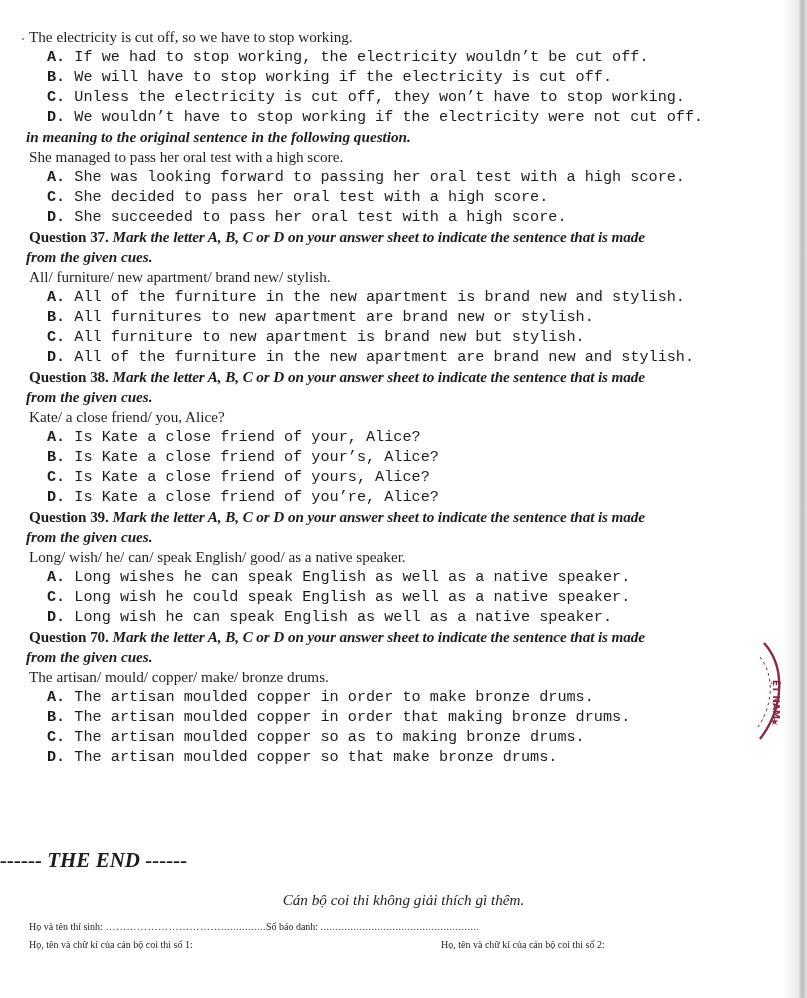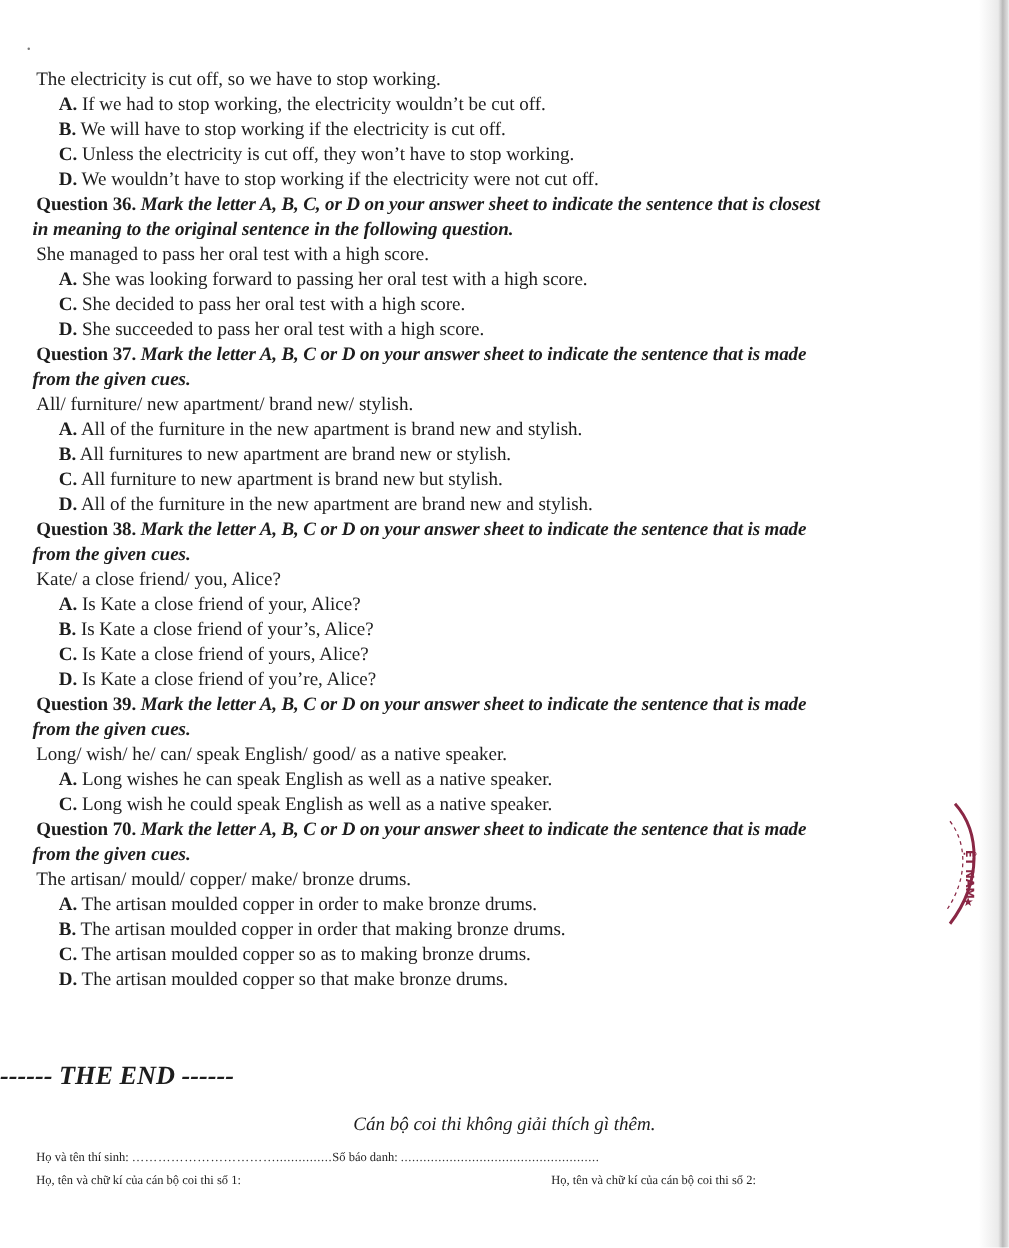--- a/index.html
+++ b/index.html
@@ -19,31 +19,30 @@
     position: absolute;
     top: 0; right: 0;
     width: 24px; height: 998px;
     background: linear-gradient(to right, rgba(255,255,255,0) 0%, rgba(220,220,220,0.6) 65%, #b9b9b9 80%, #e6e6e6 100%);
   }
   .content {
     position: absolute;
     left: 29px;
     top: 27px;
     width: 740px;
-    margin-top: 27px;
   }
   .line {
     font-size: 15.2px;
     line-height: 20px;
     height: 20px;
     white-space: nowrap;
     transform-origin: left center;
   }
   .stem { padding-left: 0; }
-  .opt { padding-left: 18px; }
+  .opt { padding-left: 18px; font-family: Liberation Mono, monospace; }
   .opt .letter { font-weight: bold; }
   .q-head {
     font-weight: bold;
     font-size: 15.2px;
     line-height: 20px;
     white-space: nowrap;
     letter-spacing: -0.1px;
   }
   .q-head .instr { font-style: italic; }
   .q-instr2 {
@@ -108,21 +107,20 @@
 
   <div>
     <div class="line stem">The electricity is cut off, so we have to stop working.</div>
     <div class="line opt"><span class="letter">A.</span><span> If we had to stop working, the electricity wouldn’t be cut off.</span></div>
     <div class="line opt"><span class="letter">B.</span><span> We will have to stop working if the electricity is cut off.</span></div>
     <div class="line opt"><span class="letter">C.</span><span> Unless the electricity is cut off, they won’t have to stop working.</span></div>
     <div class="line opt"><span class="letter">D.</span><span> We wouldn’t have to stop working if the electricity were not cut off.</span></div>
   </div>
 
   <div>
-    <div class="q-head"><span>Question 36.</span><span class="instr"> Mark the letter A, B, C, or D on your answer sheet to indicate the sentence that is closest</span></div>
     <div class="q-instr2">in meaning to the original sentence in the following question.</div>
     <div class="line stem">She managed to pass her oral test with a high score.</div>
     <div class="line opt"><span class="letter">A.</span><span> She was looking forward to passing her oral test with a high score.</span></div>
     <div class="line opt"><span class="letter">C.</span><span> She decided to pass her oral test with a high score.</span></div>
     <div class="line opt"><span class="letter">D.</span><span> She succeeded to pass her oral test with a high score.</span></div>
   </div>
 
   <div>
     <div class="q-head"><span>Question 37.</span><span class="instr"> Mark the letter A, B, C or D on your answer sheet to indicate the sentence that is made</span></div>
     <div class="q-instr2">from the given cues.</div>
@@ -142,20 +140,21 @@
     <div class="line opt"><span class="letter">C.</span><span> Is Kate a close friend of yours, Alice?</span></div>
     <div class="line opt"><span class="letter">D.</span><span> Is Kate a close friend of you’re, Alice?</span></div>
   </div>
 
   <div>
     <div class="q-head"><span>Question 39.</span><span class="instr"> Mark the letter A, B, C or D on your answer sheet to indicate the sentence that is made</span></div>
     <div class="q-instr2">from the given cues.</div>
     <div class="line stem">Long/ wish/ he/ can/ speak English/ good/ as a native speaker.</div>
     <div class="line opt"><span class="letter">A.</span><span> Long wishes he can speak English as well as a native speaker.</span></div>
     <div class="line opt"><span class="letter">C.</span><span> Long wish he could speak English as well as a native speaker.</span></div>
+    <div class="line opt"><span class="letter">D.</span><span> Long wish he can speak English as well as a native speaker.</span></div>
   </div>
 
   <div>
     <div class="q-head"><span>Question 70.</span><span class="instr"> Mark the letter A, B, C or D on your answer sheet to indicate the sentence that is made</span></div>
     <div class="q-instr2">from the given cues.</div>
     <div class="line stem">The artisan/ mould/ copper/ make/ bronze drums.</div>
     <div class="line opt"><span class="letter">A.</span><span> The artisan moulded copper in order to make bronze drums.</span></div>
     <div class="line opt"><span class="letter">B.</span><span> The artisan moulded copper in order that making bronze drums.</span></div>
     <div class="line opt"><span class="letter">C.</span><span> The artisan moulded copper so as to making bronze drums.</span></div>
     <div class="line opt"><span class="letter">D.</span><span> The artisan moulded copper so that make bronze drums.</span></div>

